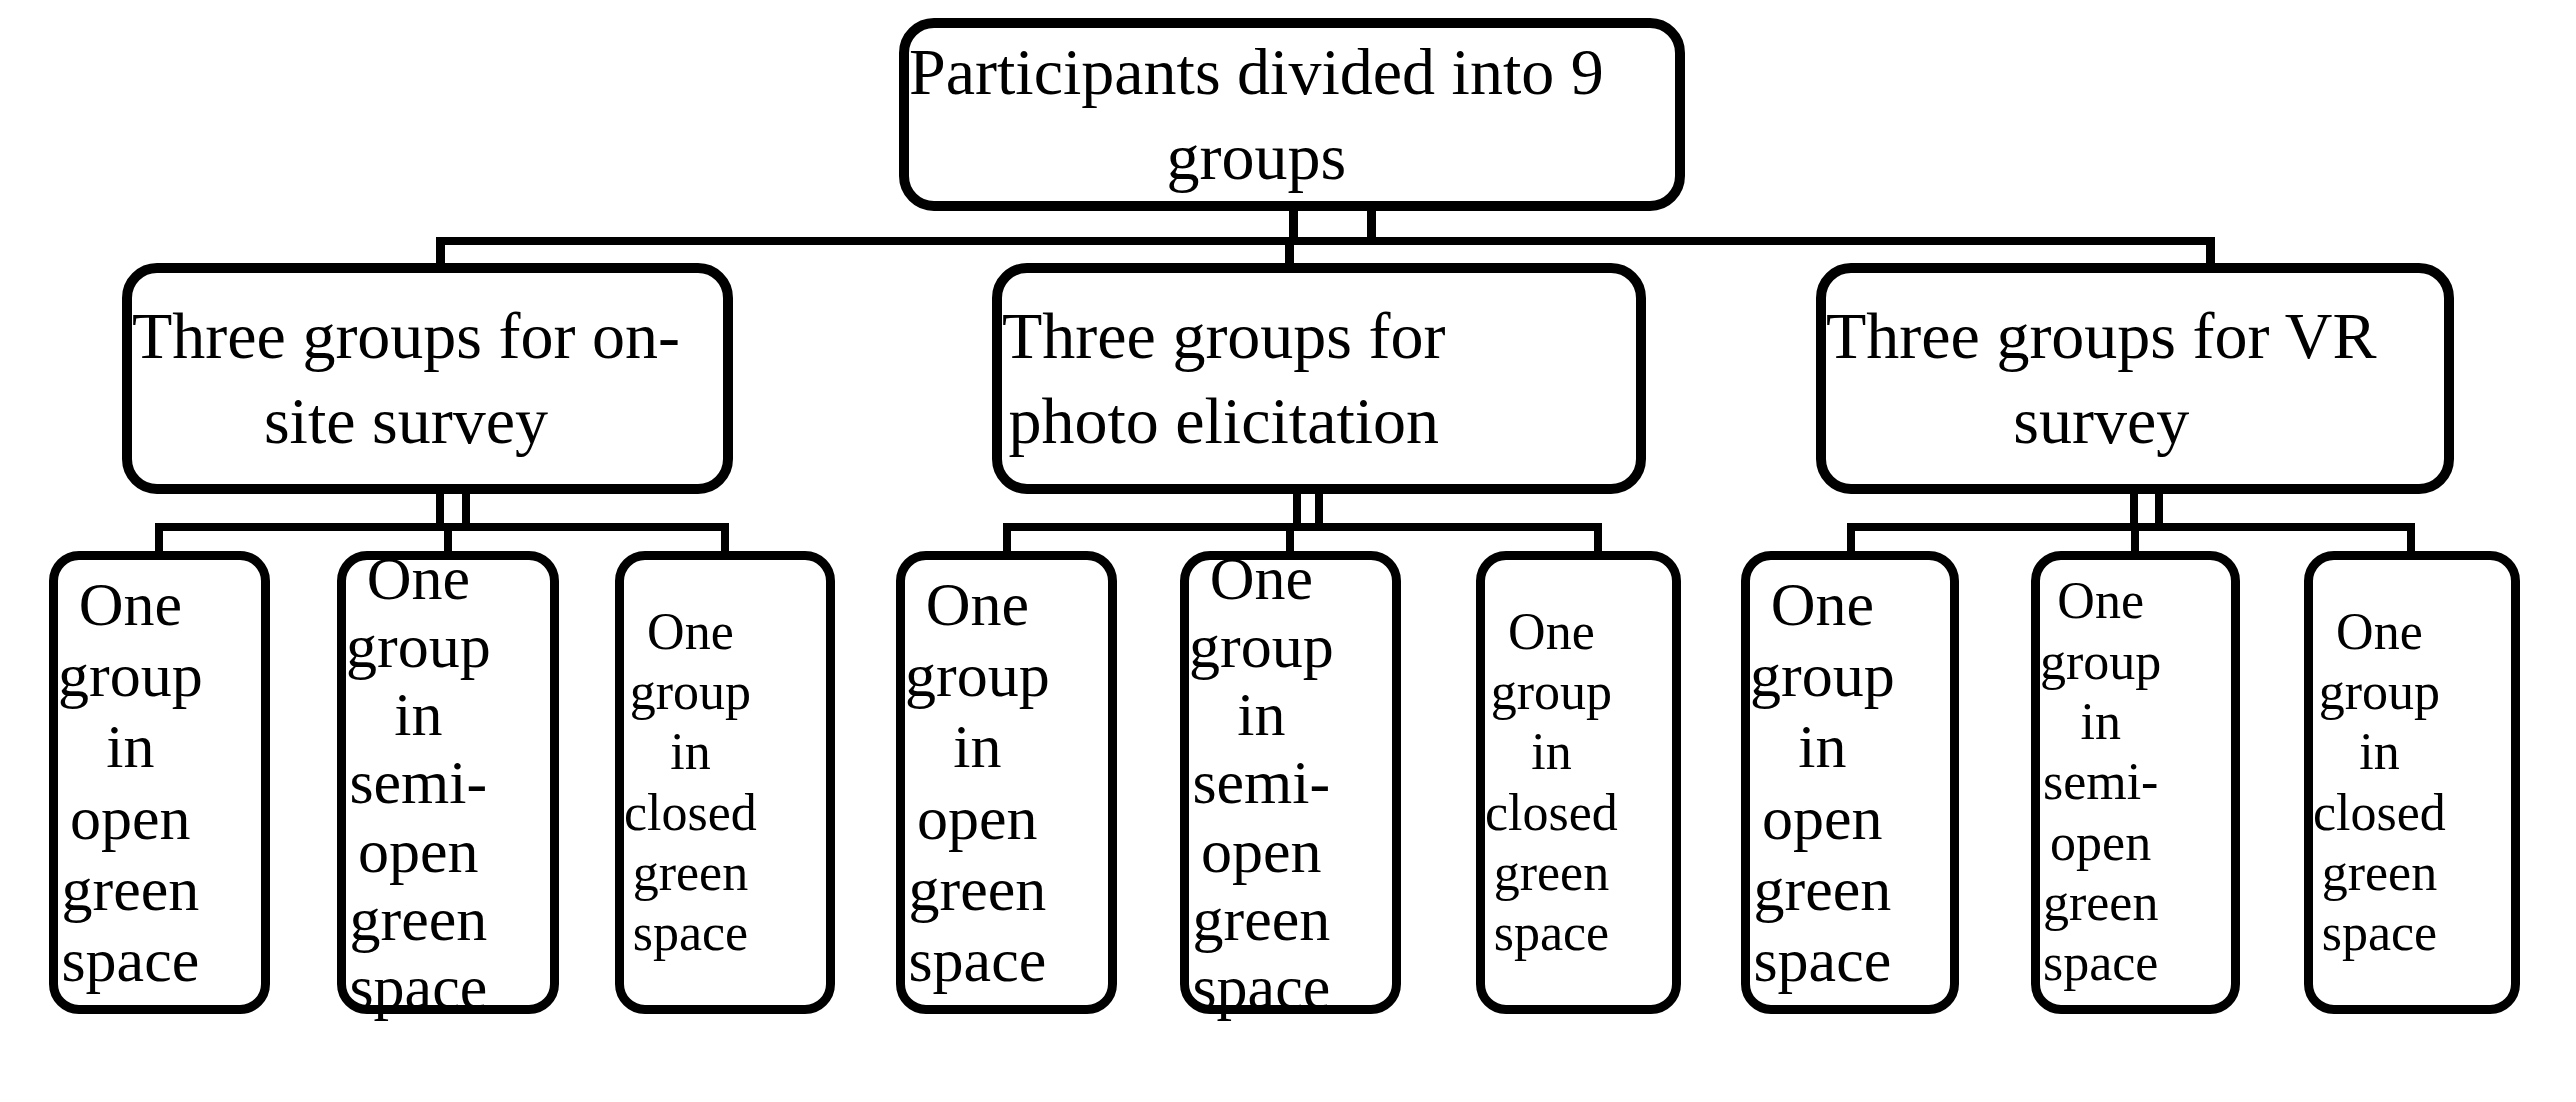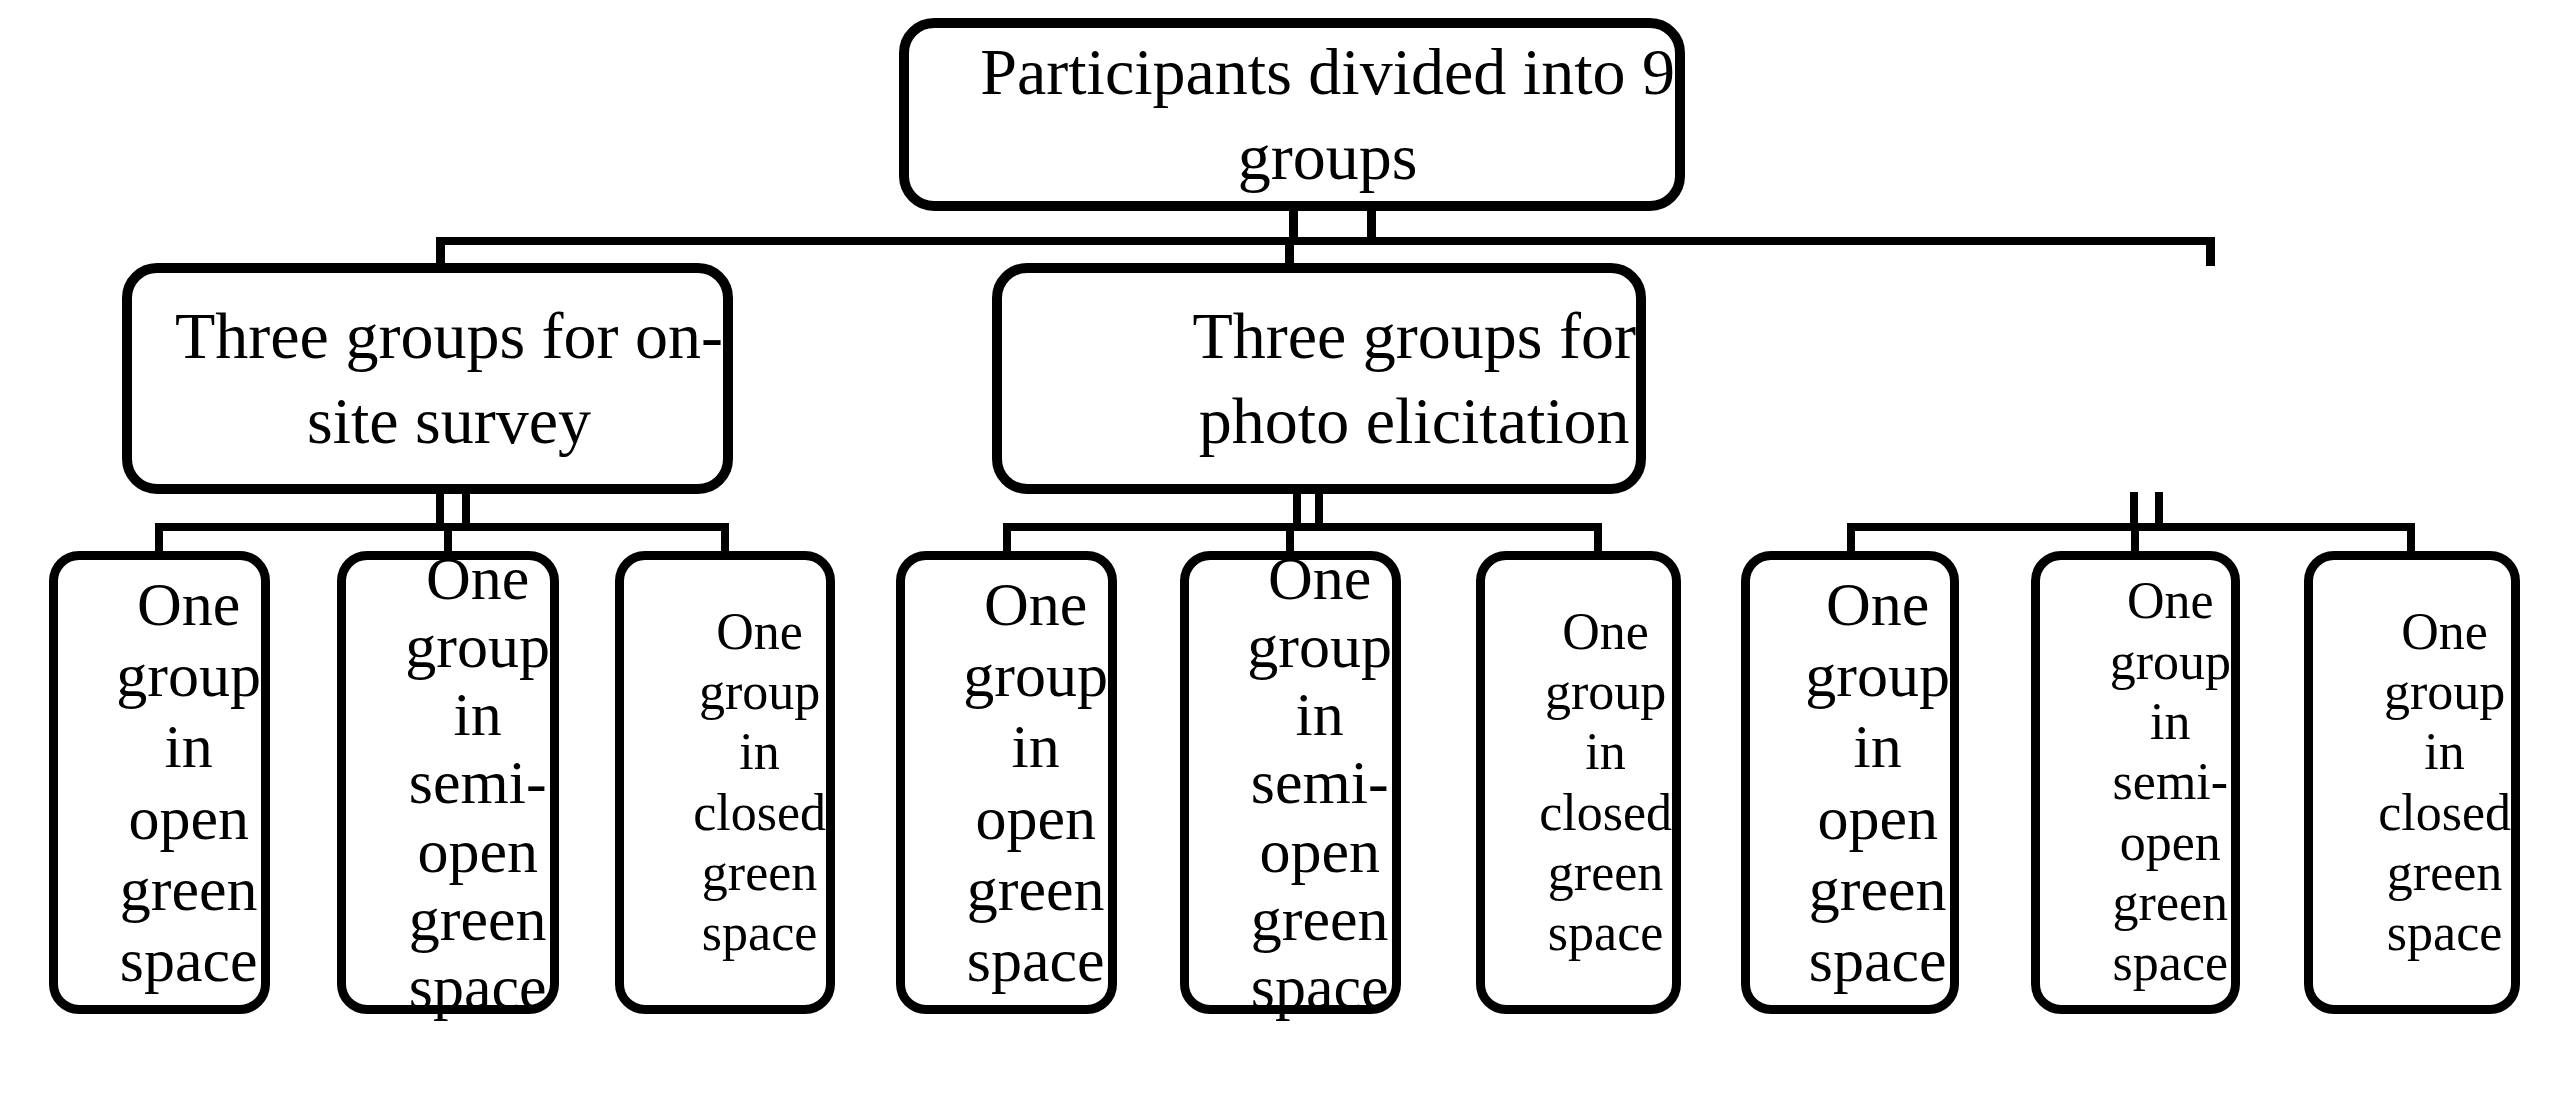--- a/index.html
+++ b/index.html
@@ -12,21 +12,21 @@
     color:#000000;
     overflow:hidden;
   }
   .box{
     position:absolute;
     box-sizing:border-box;
     background:#ffffff;
     border:10px solid #000000;
     display:flex;
     align-items:center;
-    justify-content:flex-end;
+    justify-content:flex-start;
     text-align:center;
   }
   .lvl1,.lvl2{border-radius:35px;border-width:10.8px;}
   .leaf{border-radius:30px;border-width:9.4px;}
   .txt{
     display:block;
     white-space:pre-line;
     text-align:center;
   }
   .t-xl{font-size:66px;line-height:1.28;}
@@ -79,20 +79,24 @@
   <div class="box lvl2" style="left:122px;top:263px;width:611px;height:231px">
     <span class="txt t-xl">Three groups for on-
 site survey</span>
   </div>
 
   <div class="box lvl2" style="left:992px;top:263px;width:654px;height:231px">
     <span class="txt t-xl">Three groups for
 photo elicitation</span>
   </div>
 
+  <div class="box lvl2" style="left:1816px;top:263px;width:638px;height:231px">
+    <span class="txt t-xl">Three groups for VR
+survey</span>
+  </div>
 
   <div class="box leaf" style="left:49px;top:551px;width:221px;height:463px">
     <span class="txt t-leaf-lg">One
 group
 in
 open
 green
 space</span>
   </div>
   <div class="box leaf" style="left:337px;top:551px;width:222px;height:463px">

